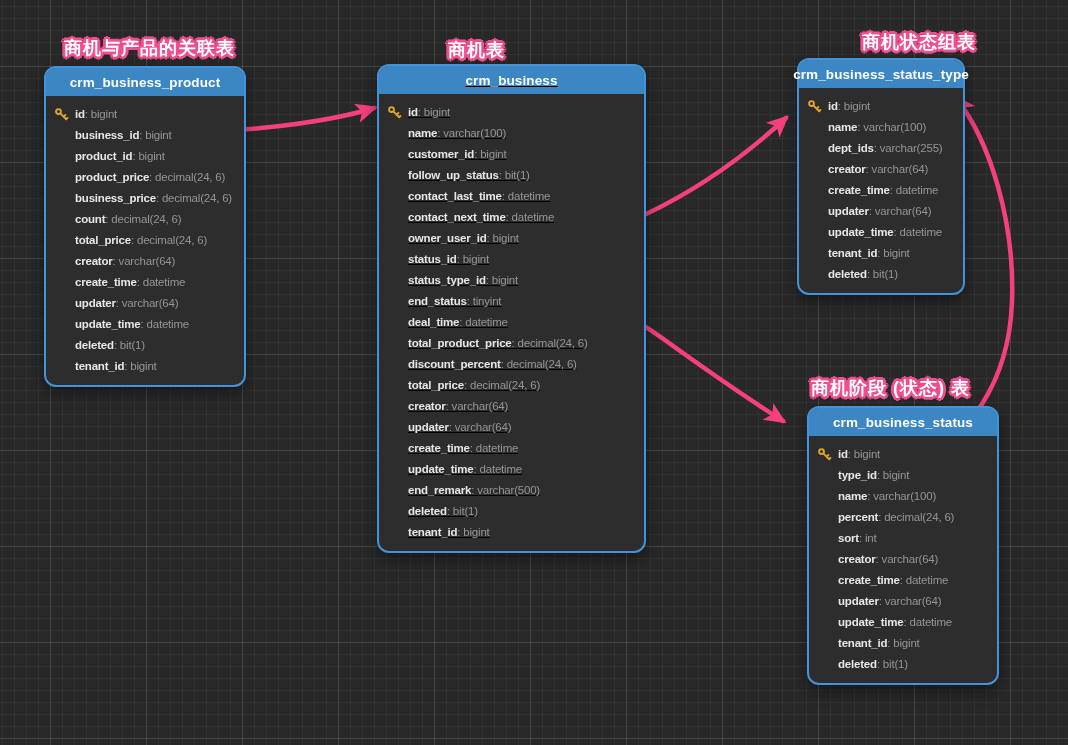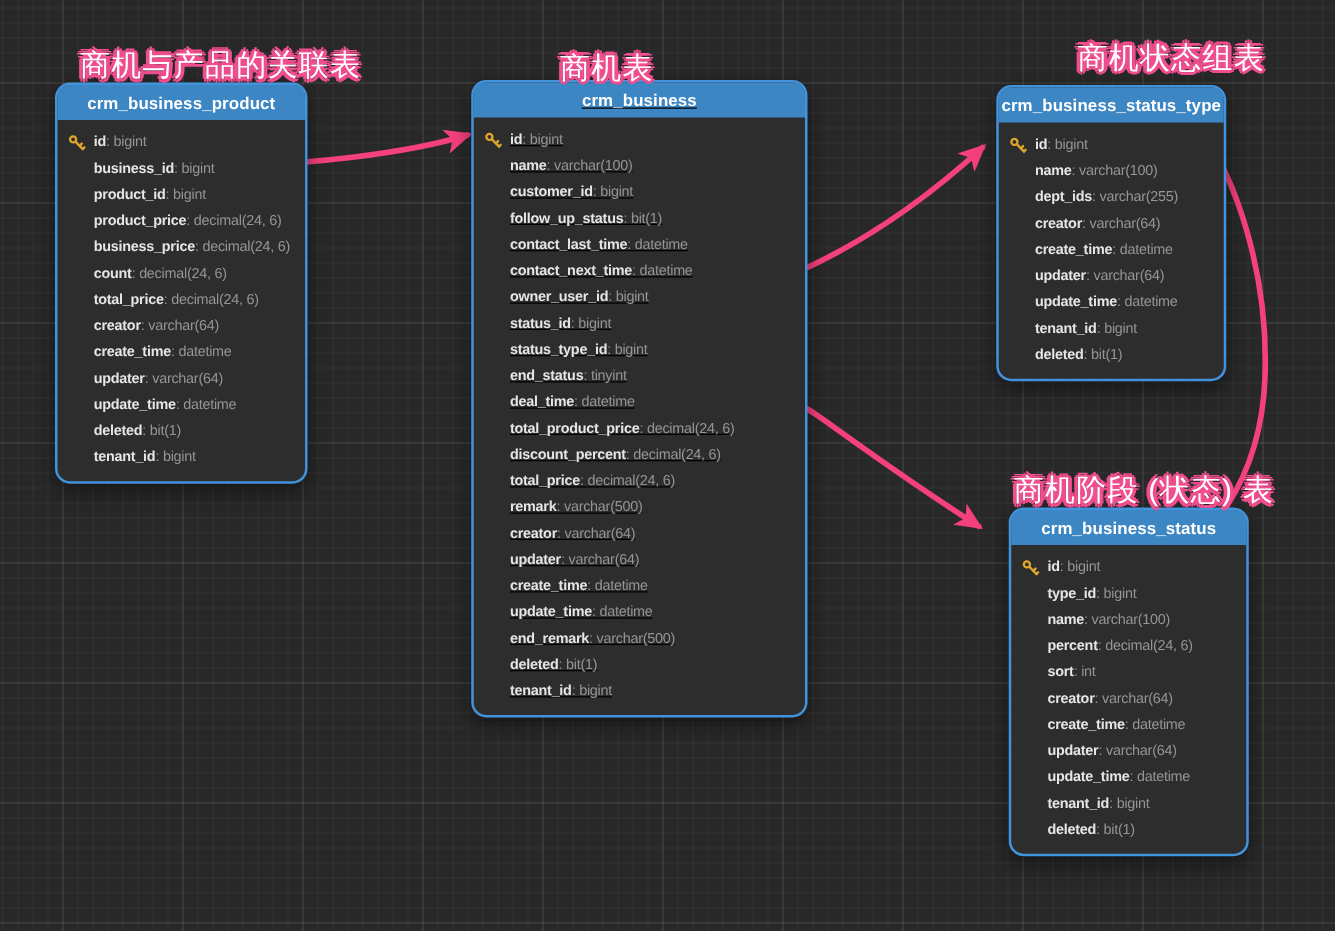--- a/index.html
+++ b/index.html
@@ -32,21 +32,21 @@
     font-size:13.5px;font-weight:bold;letter-spacing:0.1px;
     border-radius:9px 9px 0 0;white-space:nowrap;
   }
   .tbody{padding:8px 0 8px 0;}
   .frow{position:relative;height:21px;line-height:21px;padding-left:29px;
     font-size:11.5px;letter-spacing:-0.2px;white-space:nowrap;}
   .fname{color:var(--fname);font-weight:bold;}
   .ftype{color:var(--ftype);}
   .key{position:absolute;left:8px;top:3px;}
   .tlabel{
-    position:absolute;font-size:24px;font-weight:normal;color:#fff;letter-spacing:1px;white-space:nowrap;
+    position:absolute;font-size:18px;font-weight:bold;color:#fff;letter-spacing:1px;white-space:nowrap;
     text-shadow:
       -2px -2px 0 var(--label-outline), 2px -2px 0 var(--label-outline),
       -2px  2px 0 var(--label-outline), 2px  2px 0 var(--label-outline),
       -3px  0   0 var(--label-outline), 3px  0   0 var(--label-outline),
        0   -3px 0 var(--label-outline), 0    3px 0 var(--label-outline);
   }
 </style>
 </head>
 <body>
 
@@ -107,31 +107,30 @@
           <div class="frow"><span class="fname">contact_last_time</span><span class="ftype">: datetime</span></div>
           <div class="frow"><span class="fname">contact_next_time</span><span class="ftype">: datetime</span></div>
           <div class="frow"><span class="fname">owner_user_id</span><span class="ftype">: bigint</span></div>
           <div class="frow"><span class="fname">status_id</span><span class="ftype">: bigint</span></div>
           <div class="frow"><span class="fname">status_type_id</span><span class="ftype">: bigint</span></div>
           <div class="frow"><span class="fname">end_status</span><span class="ftype">: tinyint</span></div>
           <div class="frow"><span class="fname">deal_time</span><span class="ftype">: datetime</span></div>
           <div class="frow"><span class="fname">total_product_price</span><span class="ftype">: decimal(24, 6)</span></div>
           <div class="frow"><span class="fname">discount_percent</span><span class="ftype">: decimal(24, 6)</span></div>
           <div class="frow"><span class="fname">total_price</span><span class="ftype">: decimal(24, 6)</span></div>
-          <div class="frow"><span class="fname">remark</span><span class="ftype">: varchar(500)</span></div>
           <div class="frow"><span class="fname">creator</span><span class="ftype">: varchar(64)</span></div>
           <div class="frow"><span class="fname">updater</span><span class="ftype">: varchar(64)</span></div>
           <div class="frow"><span class="fname">create_time</span><span class="ftype">: datetime</span></div>
           <div class="frow"><span class="fname">update_time</span><span class="ftype">: datetime</span></div>
           <div class="frow"><span class="fname">end_remark</span><span class="ftype">: varchar(500)</span></div>
           <div class="frow"><span class="fname">deleted</span><span class="ftype">: bit(1)</span></div>
           <div class="frow"><span class="fname">tenant_id</span><span class="ftype">: bigint</span></div>
         </div>
       </div>
-      <div class="table" style="left: 797px; top: 68px; width: 184px;">
+      <div class="table" style="left: 797px; top: 58px; width: 168px;">
         <div class="thead">crm_business_status_type</div>
         <div class="tbody">
           <div class="frow"><svg class="key" width="15" height="15" viewBox="0 0 16 16">
               <g fill="none" stroke="#e0a62b" stroke-width="2" stroke-linecap="round">
                 <circle cx="4.8" cy="4.8" r="2.6"></circle>
                 <path d="M7 7 L13.1 13.1"></path>
                 <path d="M10.3 10.3 L12.2 8.4"></path>
                 <path d="M13 13 L14.4 11.6"></path>
               </g>
             </svg><span class="fname">id</span><span class="ftype">: bigint</span></div>

